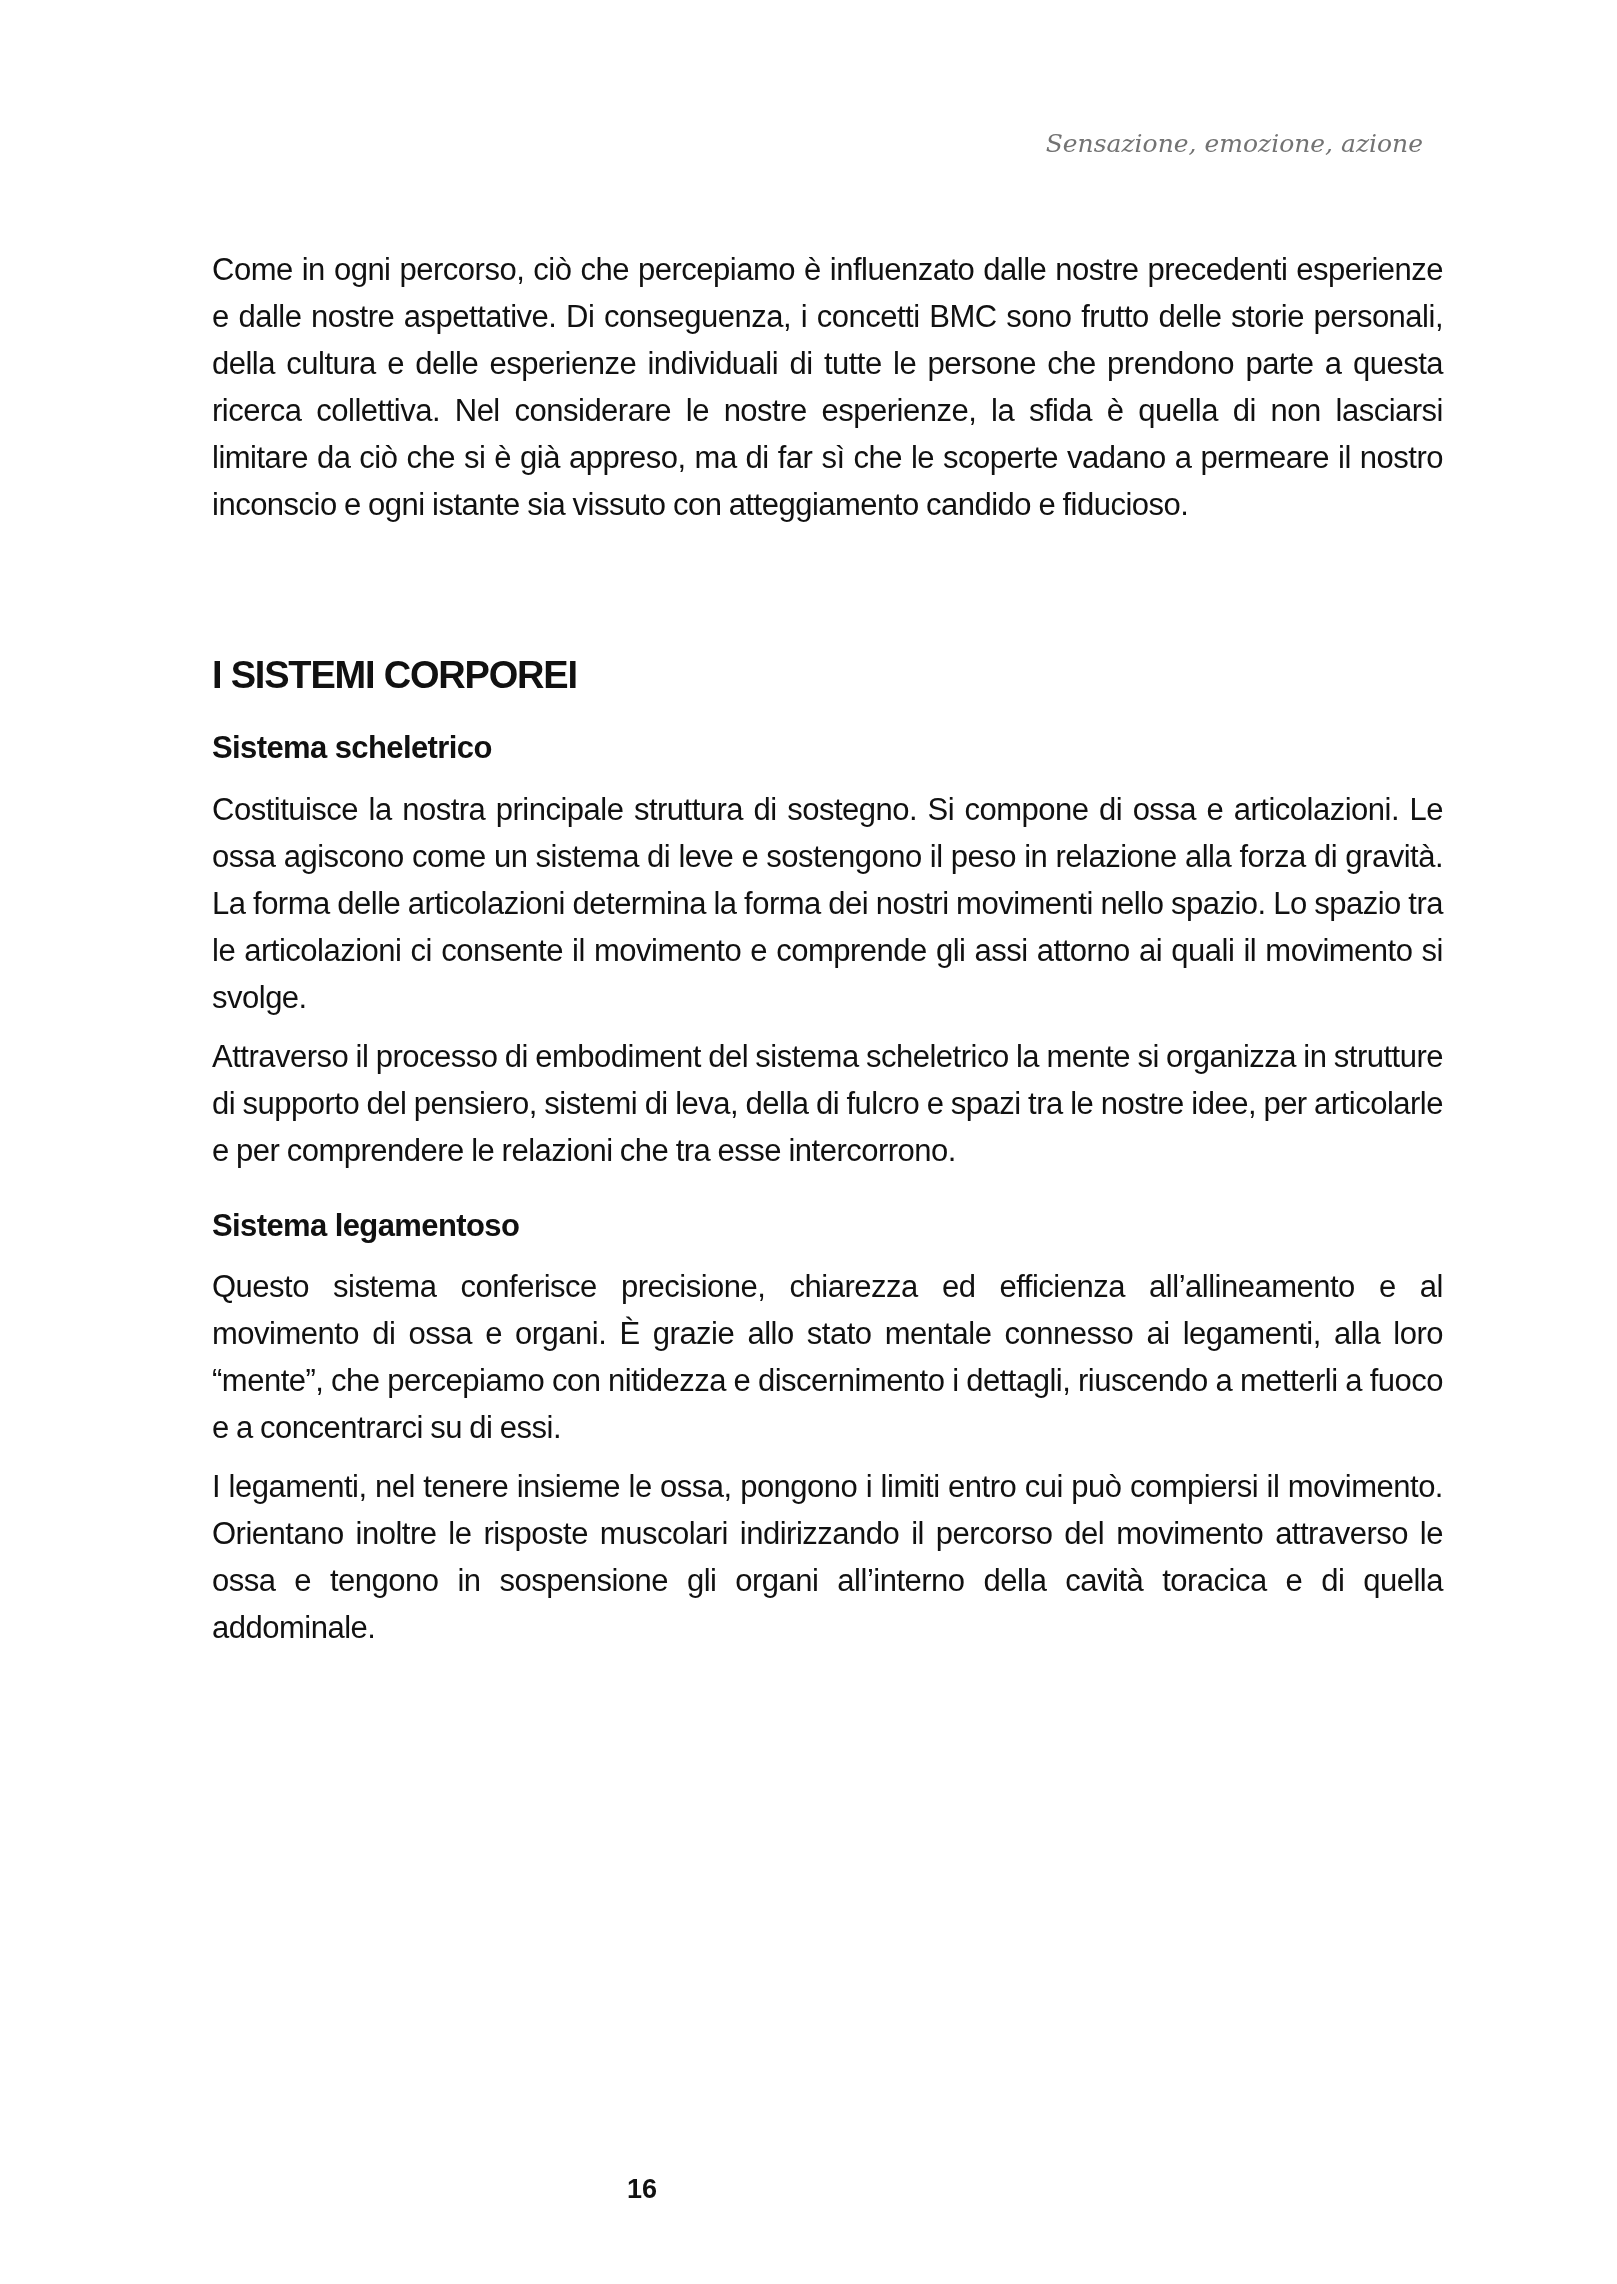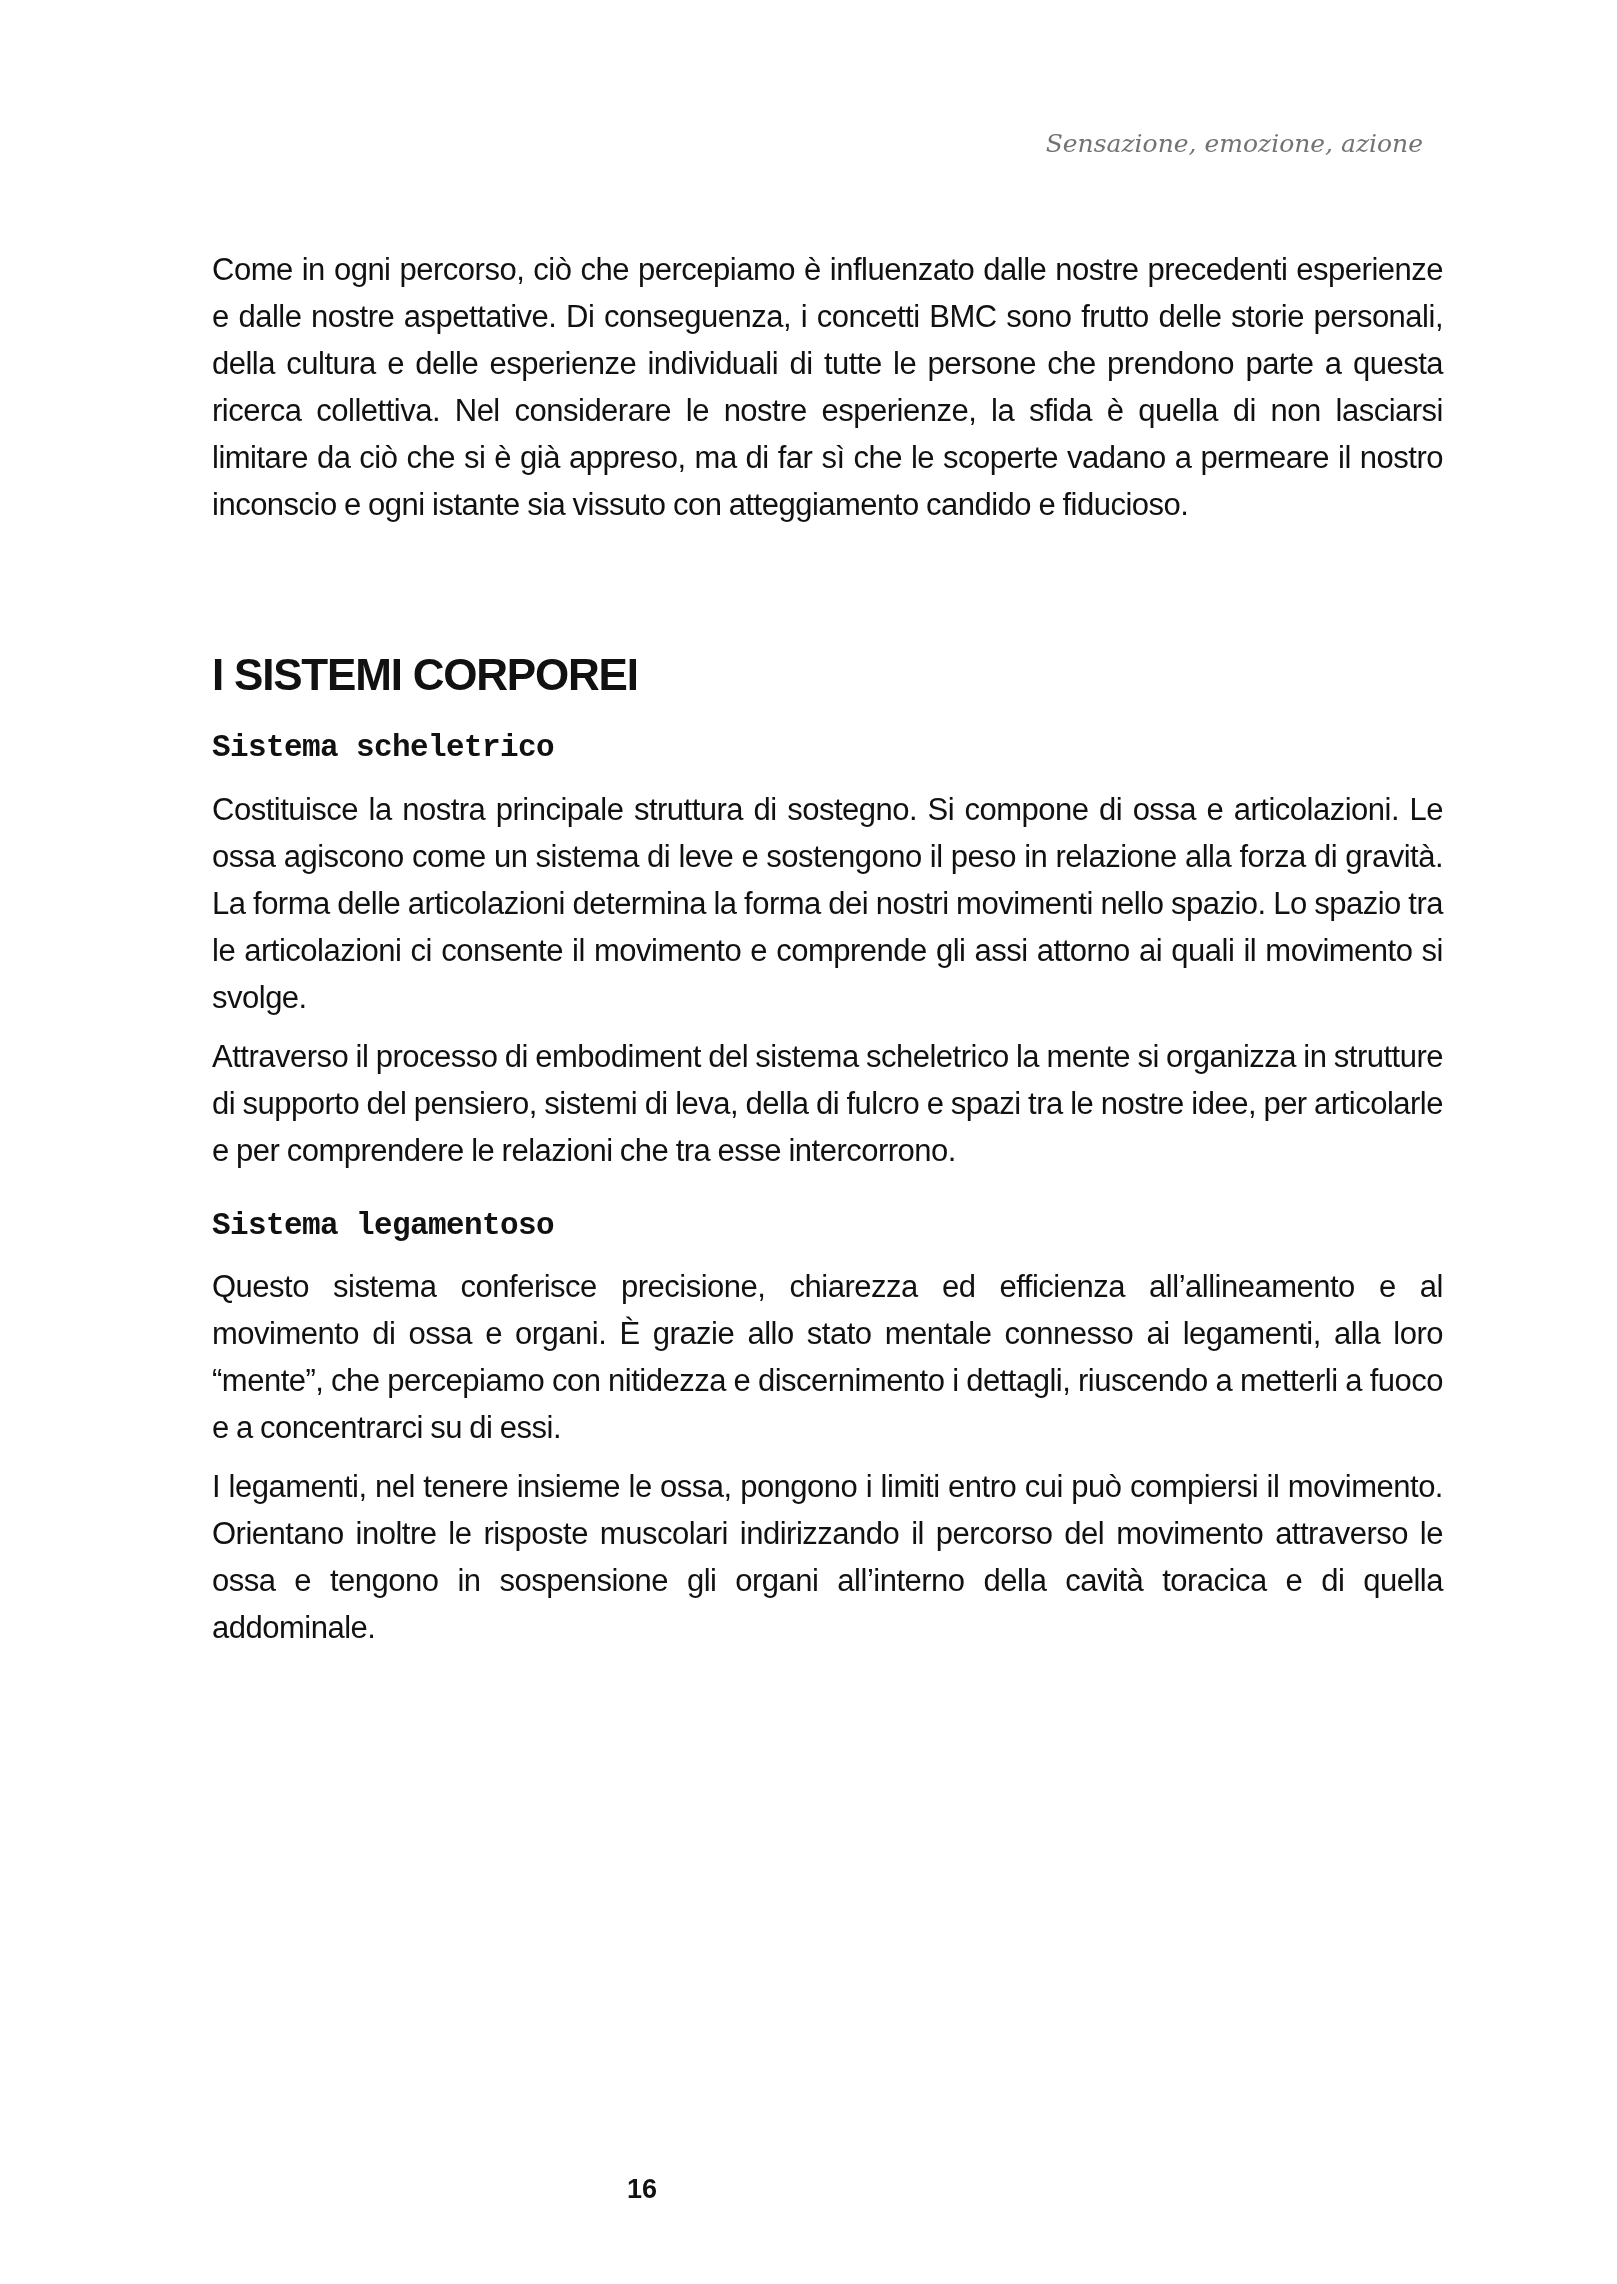--- a/index.html
+++ b/index.html
@@ -40,28 +40,28 @@
       text-align: justify;
       text-align-last: left;
       hyphens: manual;
       letter-spacing: -0.5px;
       word-spacing: -0.8px;
       transform-origin: left top;
     }
     .section-title {
       font-family: "Liberation Sans", "DejaVu Sans", sans-serif;
       font-weight: bold;
-      font-size: 44px;
+      font-size: 38px;
       line-height: 52px;
       letter-spacing: -1.2px;
       margin: 121px 0 27px 0;
       color: #111111;
     }
     .subsection-title {
-      font-family: Liberation Mono, monospace;
+      font-family: Liberation Sans, sans-serif;
       font-weight: bold;
       font-size: 31px;
       line-height: 40px;
       letter-spacing: -0.6px;
       margin: 0 0 17.7px 0;
       color: #111111;
     }
     .subsection-title.spaced {
       margin-top: 32px;
     }

